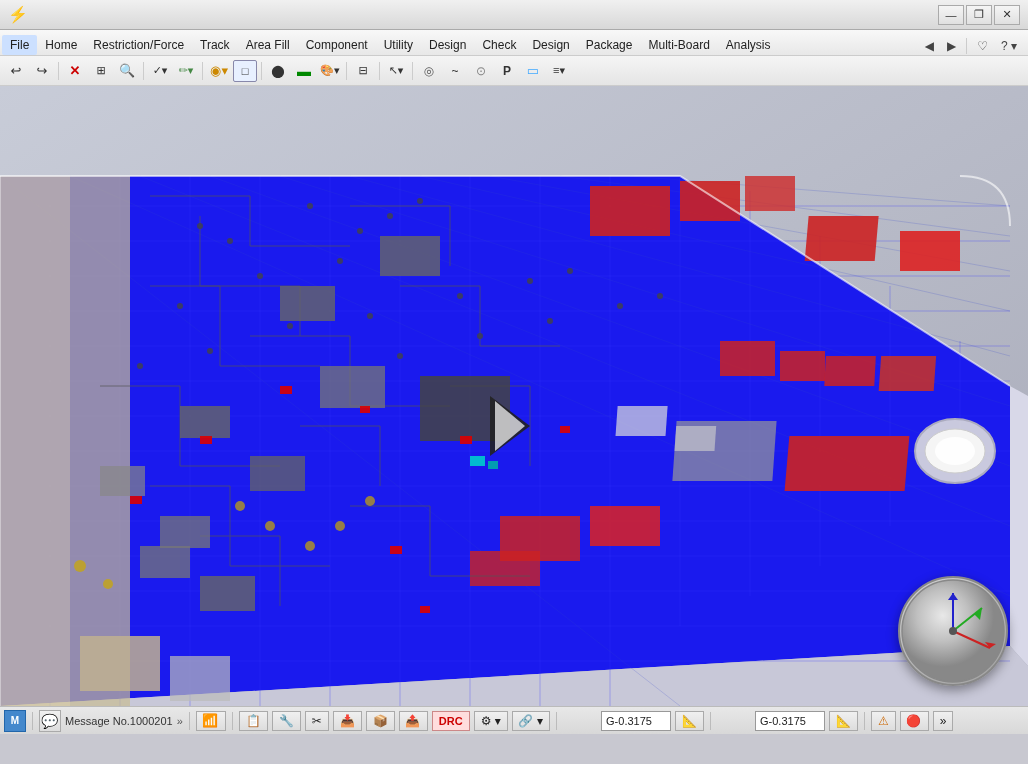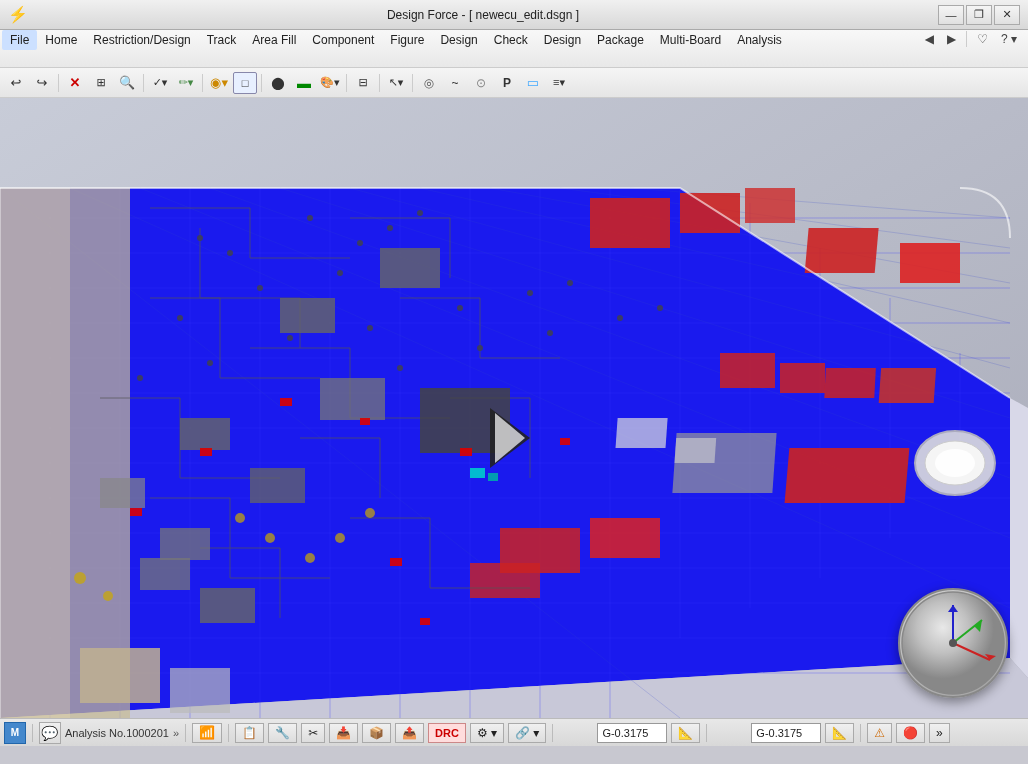--- a/index.html
+++ b/index.html
@@ -16,24 +16,24 @@
       border-bottom: 1px solid #aaa;
     }
     #title-bar .window-controls { display: flex; gap: 2px; }
     .win-btn {
       width: 26px; height: 20px; border: 1px solid #aaa; background: linear-gradient(to bottom, #f5f5f5, #e0e0e0);
       cursor: pointer; display: flex; align-items: center; justify-content: center; font-size: 11px; color: #333;
     }
 
     
     #menu-bar {
-      height: 38px;
+      height: 26px;
       background: linear-gradient(to bottom, #f8f8f8, #e8e8e8);
       display: flex;
-      align-items: flex-start;
+      align-items: flex-end;
       border-bottom: 1px solid #ccc;
       padding: 0 2px;
     }
     .menu-item {
       padding: 3px 8px;
       cursor: pointer;
       font-size: 12px;
       color: #222;
       border-radius: 2px;
     }
@@ -111,36 +111,35 @@
       align-items: center;
       justify-content: center;
       overflow: hidden;
     }
   </style>
 </head>
 <body>
 
 <div id="title-bar">
   <span style="font-size:16px; color:#e8a020;">⚡</span>
-  <span style="flex:1; text-align:center; font-size:12px; color:#222;">Design Force - [ newecu_edit.dsgn ]</span>
   <div class="window-controls">
     <div class="win-btn">—</div>
     <div class="win-btn">❐</div>
     <div class="win-btn close">✕</div>
   </div>
 </div>
 
 <div id="menu-bar">
   <div class="menu-item active">File</div>
   <div class="menu-item">Home</div>
-  <div class="menu-item">Restriction/Design</div>
+  <div class="menu-item">Restriction/Force</div>
   <div class="menu-item">Track</div>
   <div class="menu-item">Area Fill</div>
   <div class="menu-item">Component</div>
-  <div class="menu-item">Figure</div>
+  <div class="menu-item">Utility</div>
   <div class="menu-item">Design</div>
   <div class="menu-item">Check</div>
   <div class="menu-item">Design</div>
   <div class="menu-item">Package</div>
   <div class="menu-item">Multi-Board</div>
   <div class="menu-item">Analysis</div>
   <div class="menu-right">
     <div class="menu-right-btn">◀</div>
     <div class="menu-right-btn">▶</div>
     <div class="menu-sep"></div>
@@ -393,21 +392,21 @@
 
       <circle cx="53" cy="53" r="4" fill="#555"></circle>
     </svg>
   </div>
 </div>
 
 <div id="status-bar">
   <div class="status-icon" style="font-size:10px; font-weight:bold; background:#4488cc; color:white; border-color:#2266aa;">M</div>
   <div class="status-sep"></div>
   <div class="status-icon" style="font-size:14px;">💬</div>
-  <span style="font-size:11px; color:#333;">Analysis No.1000201</span>
+  <span style="font-size:11px; color:#333;">Message No.1000201</span>
   <span style="cursor:pointer; color:#555;">»</span>
   <div class="status-sep"></div>
   <div class="status-btn" style="font-size:13px;">📶</div>
   <div class="status-sep"></div>
   <div class="status-btn" style="font-size:12px;">📋</div>
   <div class="status-btn" style="font-size:12px;">🔧</div>
   <div class="status-btn" style="font-size:12px;">✂</div>
   <div class="status-btn" style="font-size:12px;">📥</div>
   <div class="status-btn" style="font-size:12px;">📦</div>
   <div class="status-btn" style="font-size:12px;">📤</div>

